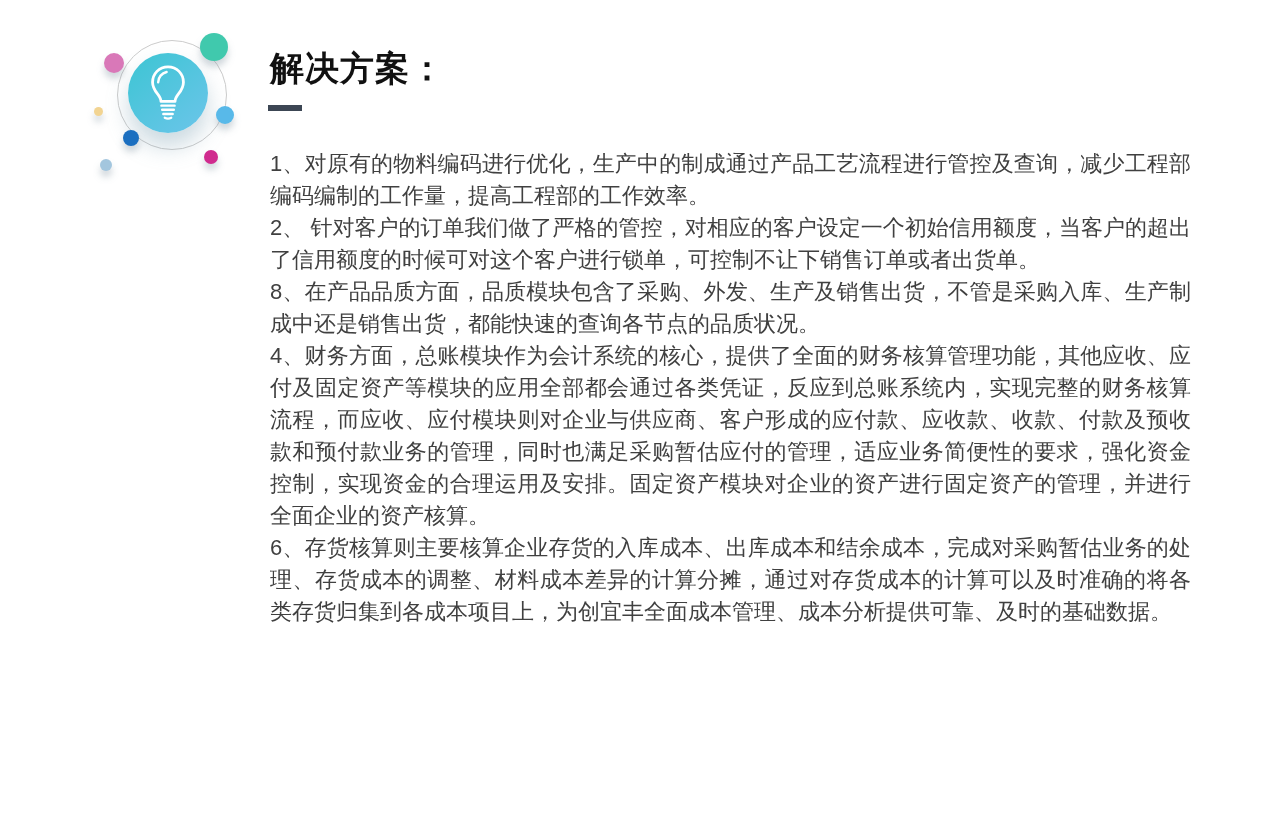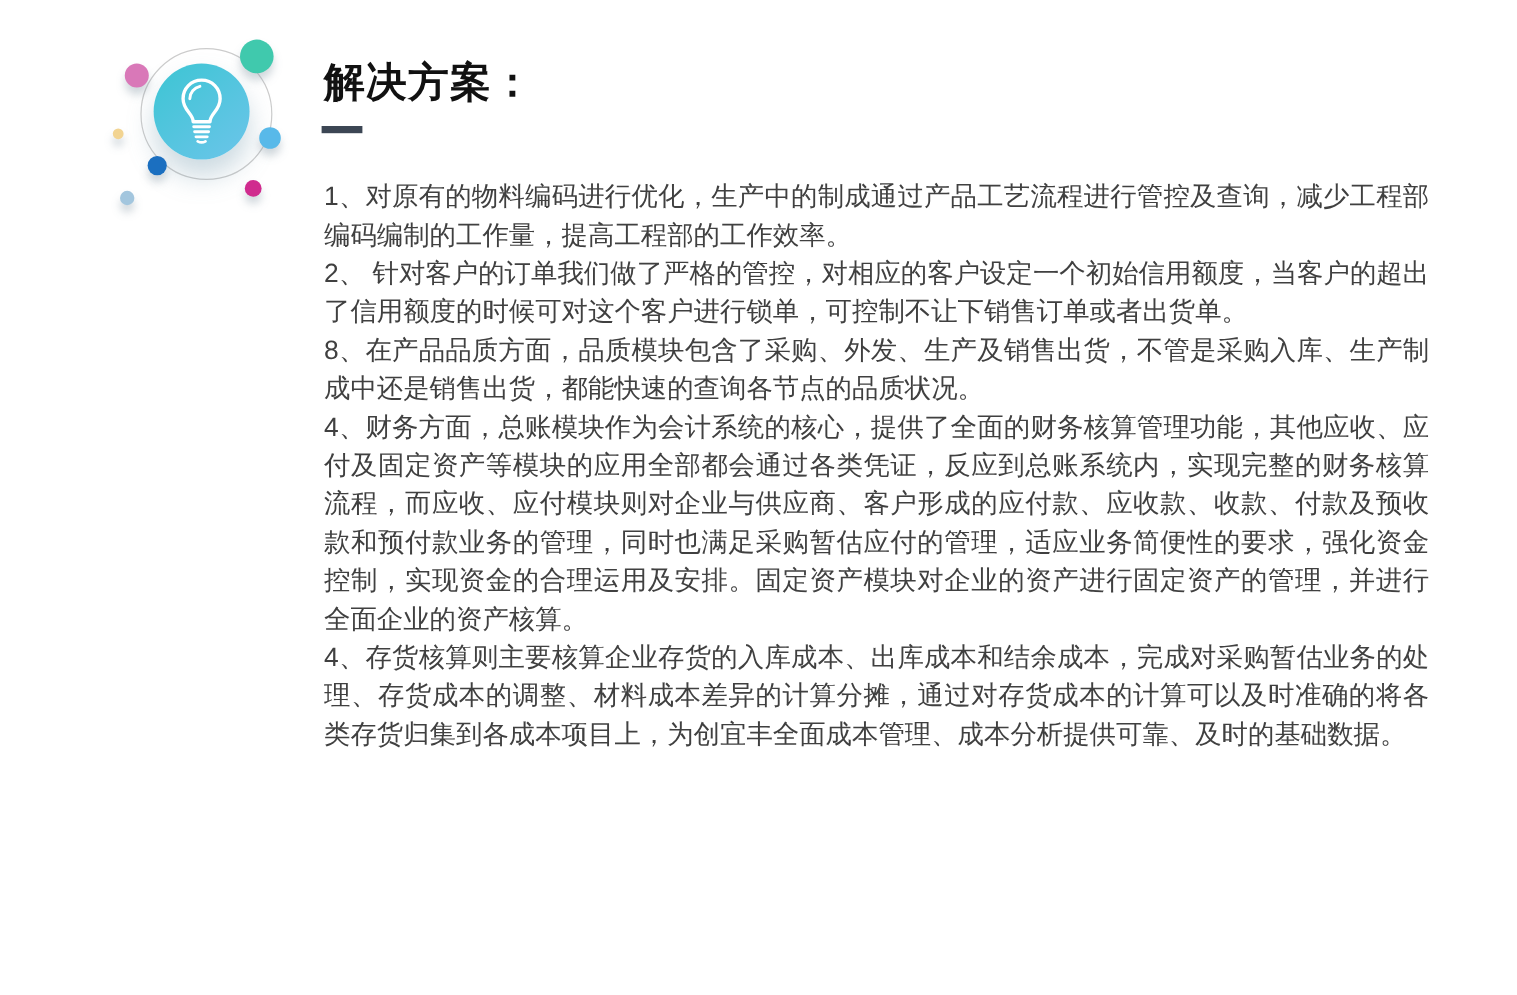--- a/index.html
+++ b/index.html
@@ -107,16 +107,16 @@
   </div>
 
   <div class="title" style="color: rgb(17, 17, 17);">解决方案：</div>
   <div class="title-dash" style="background: rgb(60, 70, 84);"></div>
 
   <div class="solutions" style="color: rgb(64, 64, 64);">
     <p>1、对原有的物料编码进行优化，生产中的制成通过产品工艺流程进行管控及查询，减少工程部编码编制的工作量，提高工程部的工作效率。</p>
     <p>2、 针对客户的订单我们做了严格的管控，对相应的客户设定一个初始信用额度，当客户的超出了信用额度的时候可对这个客户进行锁单，可控制不让下销售订单或者出货单。</p>
     <p>8、在产品品质方面，品质模块包含了采购、外发、生产及销售出货，不管是采购入库、生产制成中还是销售出货，都能快速的查询各节点的品质状况。</p>
     <p>4、财务方面，总账模块作为会计系统的核心，提供了全面的财务核算管理功能，其他应收、应付及固定资产等模块的应用全部都会通过各类凭证，反应到总账系统内，实现完整的财务核算流程，而应收、应付模块则对企业与供应商、客户形成的应付款、应收款、收款、付款及预收款和预付款业务的管理，同时也满足采购暂估应付的管理，适应业务简便性的要求，强化资金控制，实现资金的合理运用及安排。固定资产模块对企业的资产进行固定资产的管理，并进行全面企业的资产核算。</p>
-    <p>4、存货核算则主要核算企业存货的入库成本、出库成本和结余成本，完成对采购暂估业务的处理、存货成本的调整、材料成本差异的计算分摊，通过对存货成本的计算可以及时准确的将各类存货归集到各成本项目上，为创宜丰全面成本管理、成本分析提供可靠、及时的基础数据。</p>
+    <p>6、存货核算则主要核算企业存货的入库成本、出库成本和结余成本，完成对采购暂估业务的处理、存货成本的调整、材料成本差异的计算分摊，通过对存货成本的计算可以及时准确的将各类存货归集到各成本项目上，为创宜丰全面成本管理、成本分析提供可靠、及时的基础数据。</p>
   </div>
 
 </div>
 
 </body></html>

